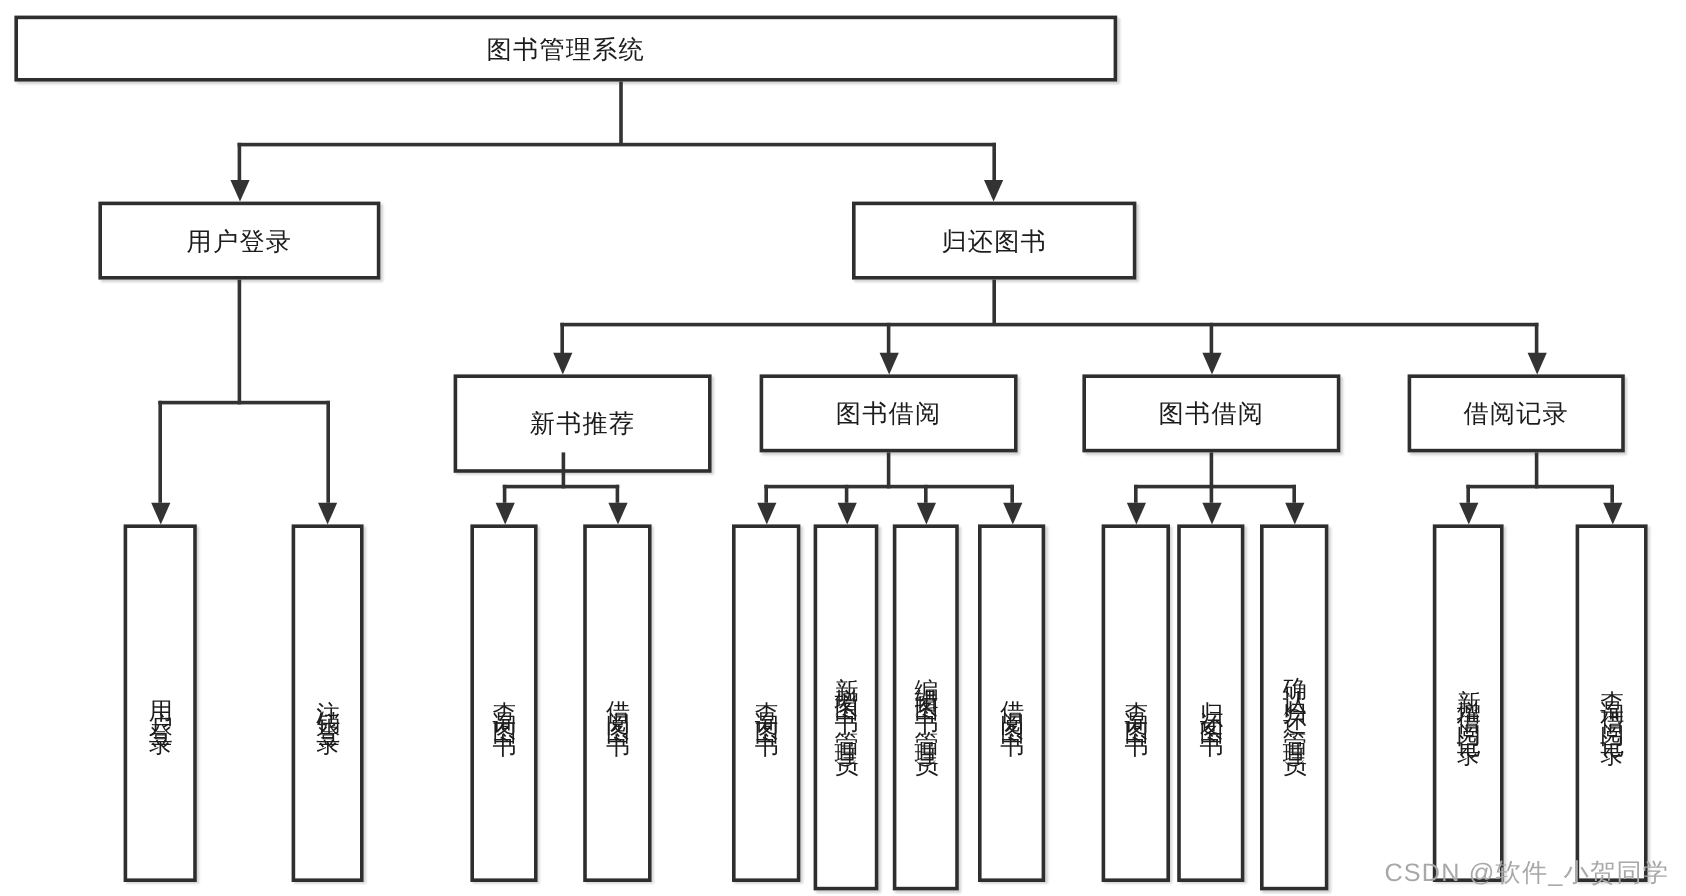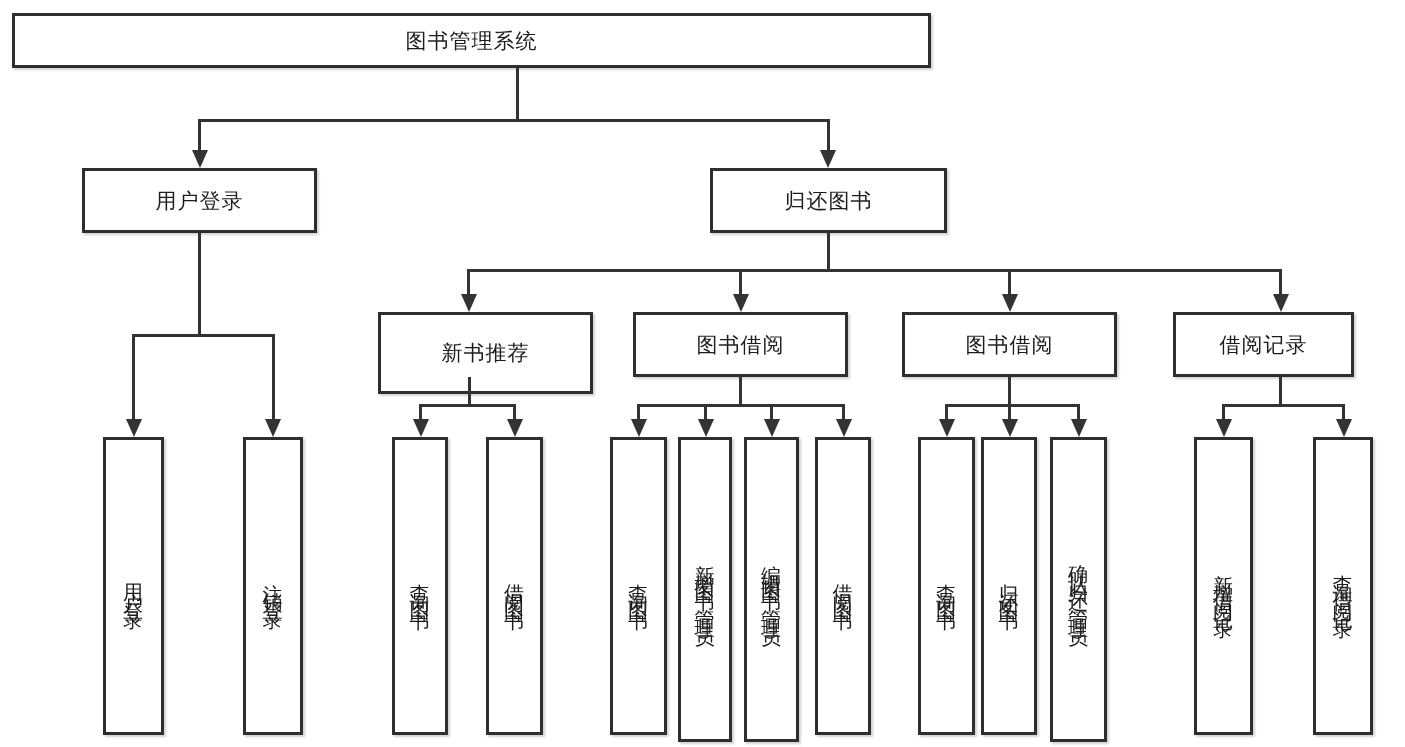--- a/index.html
+++ b/index.html
@@ -173,14 +173,15 @@
   <div class="vline" style="left:1077px;top:404px;height:15px;"></div>
   <div class="arrowhead" style="left:1071px;top:419px;"></div>
 
   <div class="vline" style="left:1279px;top:377px;height:30px;"></div>
   <div class="hline" style="left:1222px;top:404px;width:122px;"></div>
   <div class="vline" style="left:1222px;top:404px;height:15px;"></div>
   <div class="arrowhead" style="left:1216px;top:419px;"></div>
   <div class="vline" style="left:1342px;top:404px;height:15px;"></div>
   <div class="arrowhead" style="left:1336px;top:419px;"></div>
 
+  <div class="watermark">CSDN @软件_小贺同学</div>
 
 </div>
 
 </body></html>

